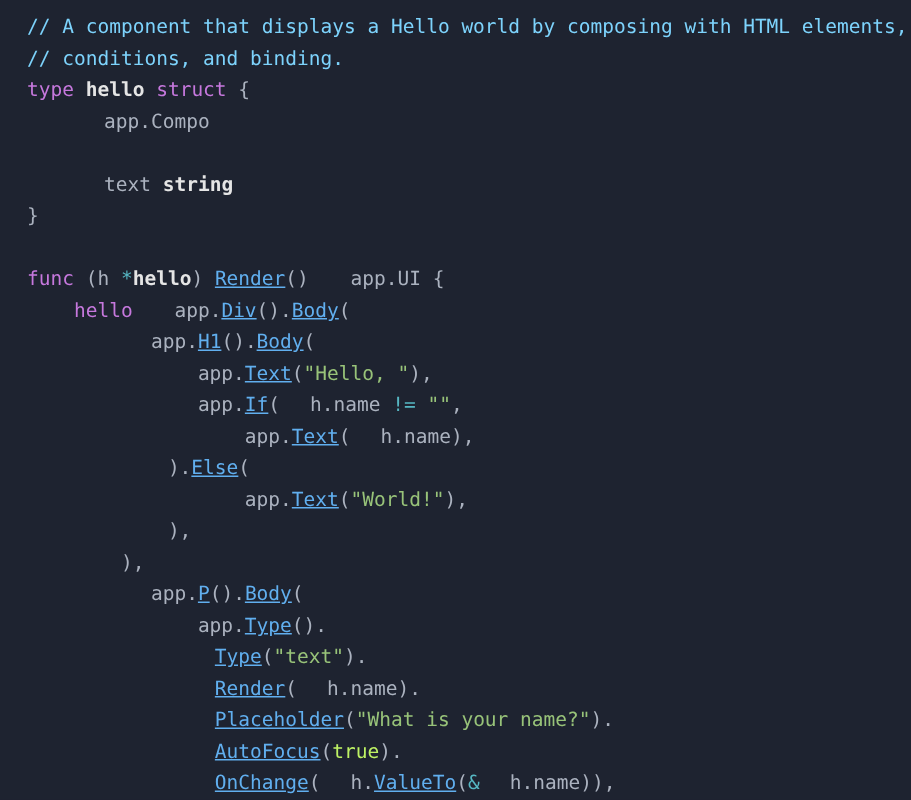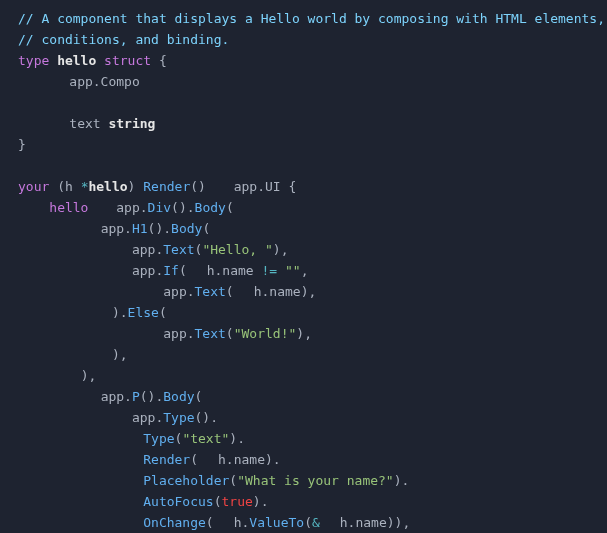--- a/index.html
+++ b/index.html
@@ -15,40 +15,40 @@
     overflow: hidden;
   }
   pre {
     margin: 0;
     padding: 8px 0 8px 18px;
     white-space: pre;
   }
   .cmt { color: #7dd3fc; }
   .kw  { color: #c678dd; }
   .typ { color: #e5e5e5; font-weight: bold; }
-  .fn  { color: #61afef; }
+  .fn  { color: #61afef; text-decoration: underline; }
   .str { color: #98c379; }
-  .bool{ color: #ef4444; }
+  .bool{ color: #bef264; }
   .op  { color: #56b6c2; }
   .pln { color: #abb2bf; margin-left: 20px; }
   .par { color: #abb2bf; }
   .dot { color: #abb2bf; }
 </style>
 </head>
 <body>
 
 <pre><span class="cmt">// A component that displays a Hello world by composing with HTML elements,</span>
 <span class="cmt">// conditions, and binding.</span>
 <span class="kw">type</span> <span class="typ">hello</span> <span class="kw">struct</span> <span class="par">{</span>
     <span class="pln">app.Compo</span>
 
     <span class="pln">text</span> <span class="typ">string</span>
 <span class="par">}</span>
 
-<span class="kw">your</span> <span class="par">(h </span><span class="op">*</span><span class="typ">hello</span><span class="par">)</span> <span class="fn">Render</span><span class="par">()</span> <span class="pln">app.UI</span> <span class="par">{</span>
+<span class="kw">func</span> <span class="par">(h </span><span class="op">*</span><span class="typ">hello</span><span class="par">)</span> <span class="fn">Render</span><span class="par">()</span> <span class="pln">app.UI</span> <span class="par">{</span>
     <span class="kw">hello</span> <span class="pln">app</span><span class="dot">.</span><span class="fn">Div</span><span class="par">()</span><span class="dot">.</span><span class="fn">Body</span><span class="par">(</span>
         <span class="pln">app</span><span class="dot">.</span><span class="fn">H1</span><span class="par">()</span><span class="dot">.</span><span class="fn">Body</span><span class="par">(</span>
             <span class="pln">app</span><span class="dot">.</span><span class="fn">Text</span><span class="par">(</span><span class="str">"Hello, "</span><span class="par">),</span>
             <span class="pln">app</span><span class="dot">.</span><span class="fn">If</span><span class="par">(</span><span class="pln">h.name</span> <span class="op">!=</span> <span class="str">""</span><span class="par">,</span>
                 <span class="pln">app</span><span class="dot">.</span><span class="fn">Text</span><span class="par">(</span><span class="pln">h.name</span><span class="par">),</span>
             <span class="par">).</span><span class="fn">Else</span><span class="par">(</span>
                 <span class="pln">app</span><span class="dot">.</span><span class="fn">Text</span><span class="par">(</span><span class="str">"World!"</span><span class="par">),</span>
             <span class="par">),</span>
         <span class="par">),</span>
         <span class="pln">app</span><span class="dot">.</span><span class="fn">P</span><span class="par">()</span><span class="dot">.</span><span class="fn">Body</span><span class="par">(</span>

